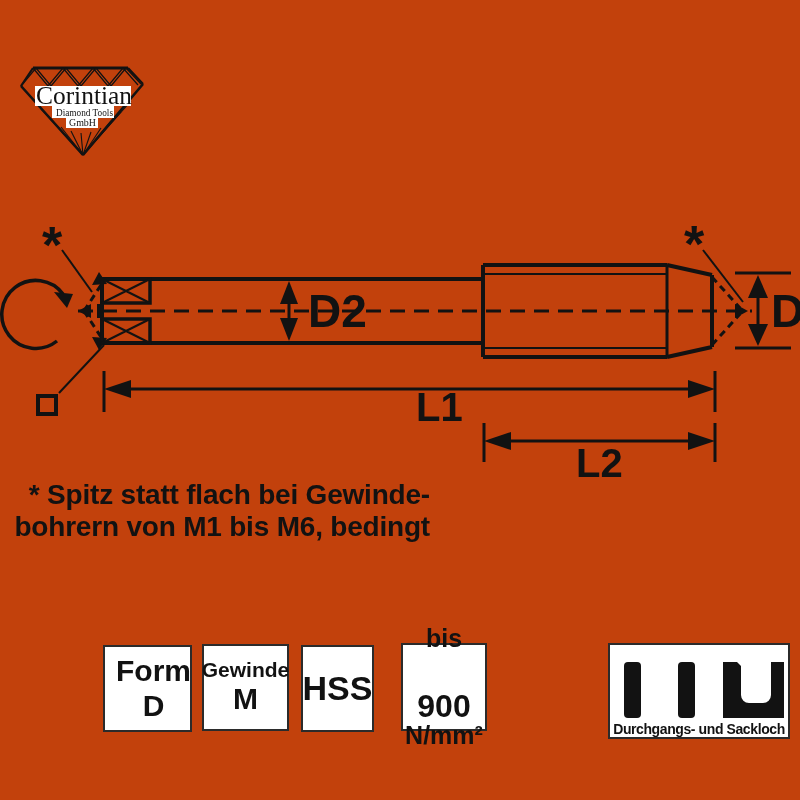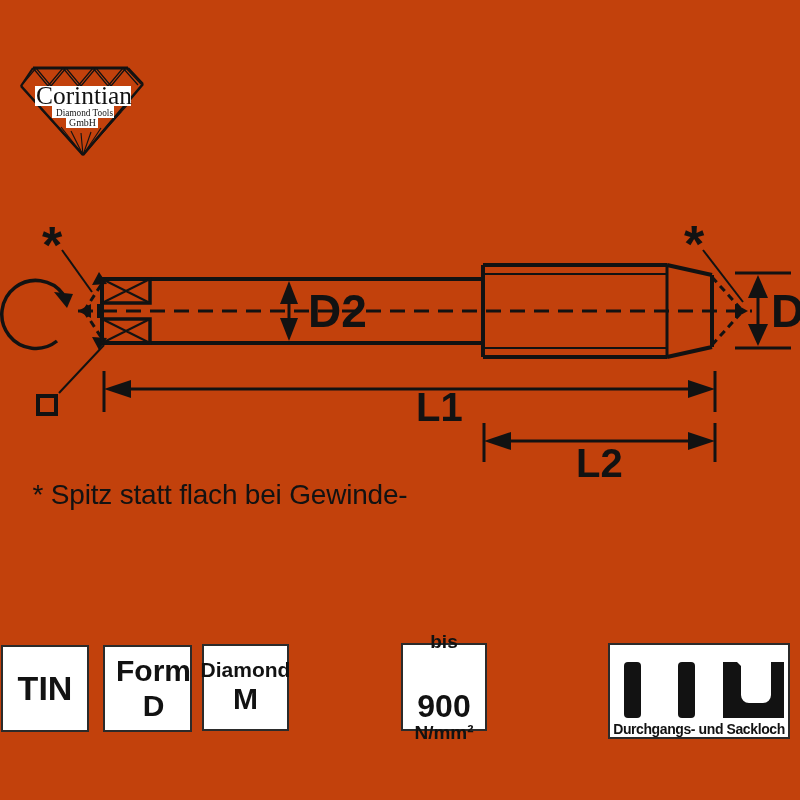--- a/index.html
+++ b/index.html
@@ -5,36 +5,36 @@
   html,body{margin:0;padding:0;background:#e8e8e8;}
   .page{
     position:relative;width:800px;height:800px;background:#c2410c;
     font-family:"Liberation Sans",sans-serif;color:#121212;overflow:hidden;
   }
   svg{display:block;}
   .abs{position:absolute;}
   .diagram-svg{left:0;top:0;width:800px;height:800px;pointer-events:none;}
   .logo-svg{left:10px;top:50px;width:150px;height:115px;}
   .footnote{
-    left:10px;top:479px;width:420px;text-align:center;
-    font-weight:normal;font-size:28px;line-height:32px;letter-spacing:-0.2px;
+    left:10px;top:479px;width:420px;text-align:right;
+    font-weight:bold;font-size:28px;line-height:32px;letter-spacing:-0.2px;
   }
   .badge{
     position:absolute;border:2px solid #2b2b2b;background:#fff;
     display:flex;flex-direction:column;align-items:center;justify-content:center;
     font-weight:bold;text-align:center;color:#121212;
   }
   .badge-tin{left:1px;top:645px;width:84px;height:83px;font-size:34px;}
   .badge-form{left:103px;top:645px;width:73px;height:83px;font-size:30px;line-height:1.15;padding-left:12px;}
   .badge-thread{left:202px;top:644px;width:83px;height:83px;}
   .badge-thread .small{font-size:21px;line-height:1.1;}
   .badge-thread .big{font-size:30px;line-height:1.2;}
   .badge-hss{left:301px;top:645px;width:69px;height:83px;font-size:34px;}
   .badge-tensile{left:401px;top:643px;width:82px;height:84px;}
-  .badge-tensile .t-small{font-size:19px;line-height:1.0;}
+  .badge-tensile .t-small{font-size:25px;line-height:1.0;}
   .badge-tensile .t-big{font-size:32px;line-height:1.05;margin-top:39px;}
   .badge-holes{left:608px;top:643px;width:178px;height:86px;justify-content:flex-end;padding-top:6px;box-sizing:content-box;}
   .badge-holes .caption{font-size:14px;line-height:1.1;letter-spacing:-0.4px;margin-top:3px;white-space:nowrap;}
   .ink{fill:#121212;}
   .stroke{stroke:#121212;fill:none;}
   text.dimlabel{font-family:"Liberation Sans",sans-serif;font-weight:bold;fill:#121212;}
 </style>
 </head>
 <body>
 
@@ -150,36 +150,37 @@
     </g>
 
     <g>
       <rect class="stroke" stroke-width="4" x="38" y="396" width="18" height="18"></rect>
       <path class="stroke" stroke-width="2" d="M59,393 L104,345"></path>
     </g>
   </svg>
 
   <div class="abs footnote">
     <div>* Spitz statt flach bei Gewinde-</div>
+    <div>bohrern von M1 bis M6, bedingt</div>
   </div>
 
-  <div class="badge badge-tin">
-    <div>TIN</div>
-  </div>
 
   <div class="badge badge-form">
     <div>Form</div>
     <div>D</div>
   </div>
 
   <div class="badge badge-thread">
-    <div class="small">Diamond</div>
+    <div class="small">Gewinde</div>
     <div class="big">M</div>
   </div>
 
+  <div class="badge badge-hss">
+    <div>HSS</div>
+  </div>
 
   <div class="badge badge-tensile">
     <div class="t-small">bis</div>
     <div class="t-big">900</div>
     <div class="t-small">N/mm²</div>
   </div>
 
   <div class="badge badge-holes">
     <svg width="170" height="58" viewBox="0 0 170 58">
       <rect class="ink" x="10" y="1" width="17" height="56" rx="4"></rect>

